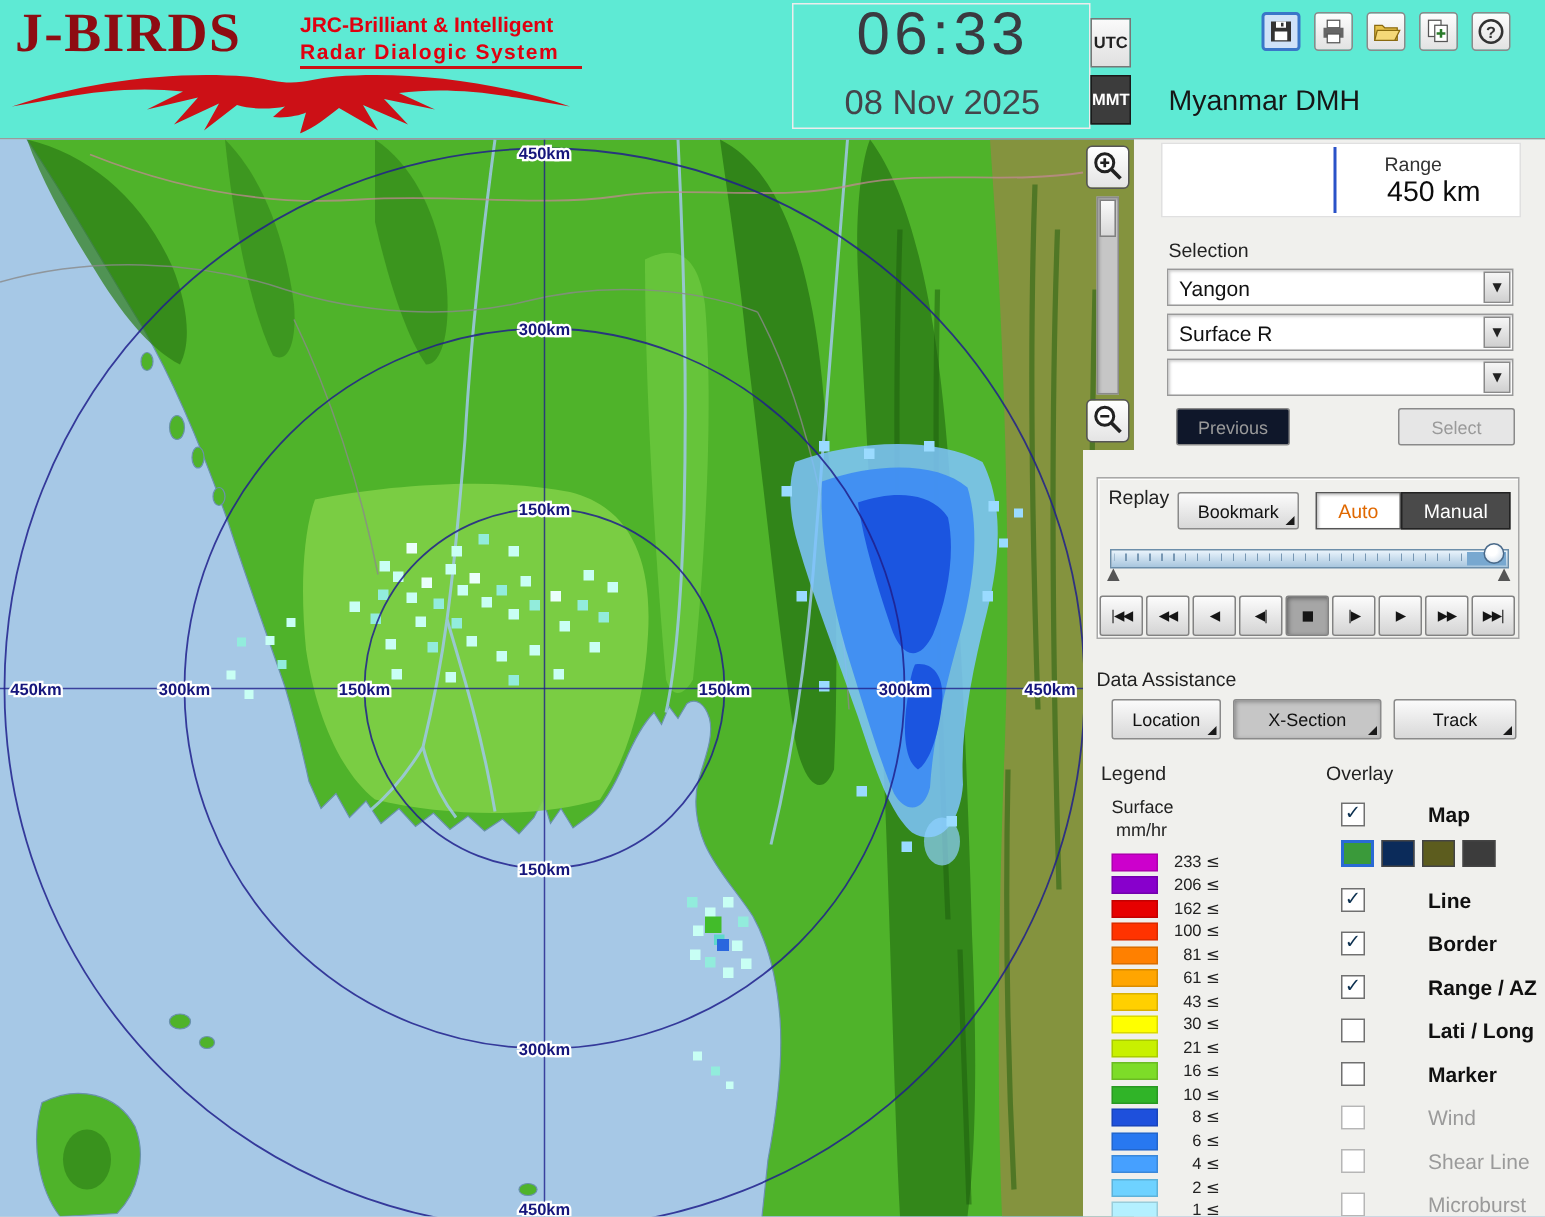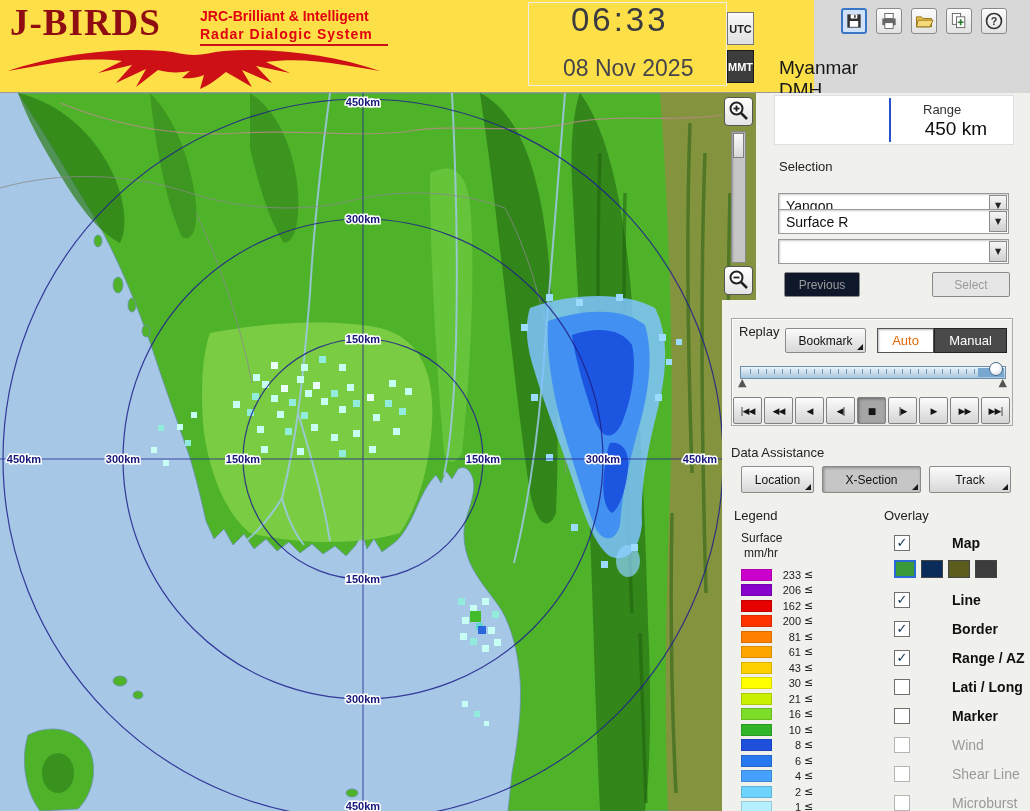--- a/index.html
+++ b/index.html
@@ -1,36 +1,36 @@
 <!DOCTYPE html>
 <html><head>
 <meta charset="utf-8">
 <style>
   * { box-sizing: border-box; margin:0; padding:0; }
   html,body { width:1030px; height:811px; }
   body { position:relative; overflow:hidden; background:#d8d8d8;
          font-family:"Liberation Sans","DejaVu Sans",sans-serif; }
 
   
-  #header { position:absolute; left:0; top:0; width:814px; height:93px;
-            background:#fde047; border-bottom:1px solid #9a9a9a; }
+  #header { position:absolute; left:0; top:0; width:1030px; height:93px;
+            background:#5eead4; border-bottom:1px solid #9a9a9a; }
   .logo-title { position:absolute; left:10px; top:1px;
       font-family:"Liberation Serif",serif; font-weight:bold; font-size:37px;
       color:#8e0c12; letter-spacing:1px; }
   .logo-sub1 { position:absolute; left:200px; top:8px; font-size:14px;
       font-weight:bold; color:#e00010; }
   .logo-sub2 { position:absolute; left:200px; top:26px; font-size:14px;
       font-weight:bold; color:#e00010; letter-spacing:1px; }
   .logo-underline { position:absolute; left:200px; top:44px; width:188px;
       height:2px; background:#cc1016; }
   .eagle { position:absolute; left:4px; top:45px; }
 
   .clock-box { position:absolute; left:528px; top:2px; width:199px; height:84px;
       border:1px solid #ececec; }
-  .clock-time { position:absolute; left:42px; top:-2px; font-size:33px;
+  .clock-time { position:absolute; left:42px; top:-2px; font-size:40px;
       color:#3a3a40; letter-spacing:3px; }
   .clock-date { position:absolute; left:34px; top:52px; font-size:23px;
       color:#44444a; }
 
   .tz { position:absolute; left:727px; width:27px; height:33px; font-size:11px;
       font-weight:bold; text-align:center; cursor:pointer;
       font-family:"Liberation Sans",sans-serif; }
   .tz.utc { top:12px; background:linear-gradient(#fafafa,#e0e0e0);
       border:1px solid #777; color:#222; }
   .tz.mmt { top:50px; background:#3c3c3c; border:1px solid #1a1a1a; color:#fff; }
@@ -68,21 +68,21 @@
   .range-box { position:absolute; left:52px; top:2px; width:240px; height:50px;
       background:#fff; border:1px solid #e0e0e0; }
   .range-divider { position:absolute; left:114px; top:2px; width:2px; height:44px;
       background:#2a52c8; }
   .range-label { position:absolute; left:148px; top:6px; font-size:13px; color:#333;text-align:center; }
   .range-value { position:absolute; right:26px; top:22px; font-size:19px; color:#0c0c0c; }
 
   .sel-label { position:absolute; left:57px; top:66px; font-size:13px; color:#222; }
   .dd { position:absolute; left:56px; width:231px; height:25px; background:#fff;
       border:1px solid #999; box-shadow:inset 1px 1px 2px #ccc; cursor:pointer; }
-  .dd1 { top:100px; } .dd2 { top:116px; } .dd3 { top:146px; }
+  .dd1 { top:86px; } .dd2 { top:116px; } .dd3 { top:146px; }
   .dd-text { position:absolute; left:7px; top:4px; font-size:14px; color:#111; }
   .dd-arrow { position:absolute; right:1px; top:1px; width:18px; height:21px;
       background:linear-gradient(#f6f6f6,#d0d0d0); border:1px solid #8a8a8a;
       font-size:8px; color:#222; padding:0; cursor:pointer;
       font-family:"DejaVu Sans",sans-serif; }
 
   .btn { background:linear-gradient(#fbfbfb,#d8d8d8); border:1px solid #8a8a8a;
       border-radius:2px; font-size:12px; color:#111; cursor:pointer;
       font-family:"Liberation Sans",sans-serif; }
   .btn-prev { position:absolute; left:62px; top:179px; width:76px; height:25px;
@@ -493,21 +493,21 @@
         <span class="lg-val">206</span>
         <span class="lg-le">≤</span>
       </div>
       <div class="lg-row">
         <span class="lg-swatch" style="background: rgb(230, 0, 0);"></span>
         <span class="lg-val">162</span>
         <span class="lg-le">≤</span>
       </div>
       <div class="lg-row">
         <span class="lg-swatch" style="background: rgb(255, 51, 0);"></span>
-        <span class="lg-val">200</span>
+        <span class="lg-val">100</span>
         <span class="lg-le">≤</span>
       </div>
       <div class="lg-row">
         <span class="lg-swatch" style="background: rgb(255, 128, 0);"></span>
         <span class="lg-val">81</span>
         <span class="lg-le">≤</span>
       </div>
       <div class="lg-row">
         <span class="lg-swatch" style="background: rgb(255, 165, 0);"></span>
         <span class="lg-val">61</span>

